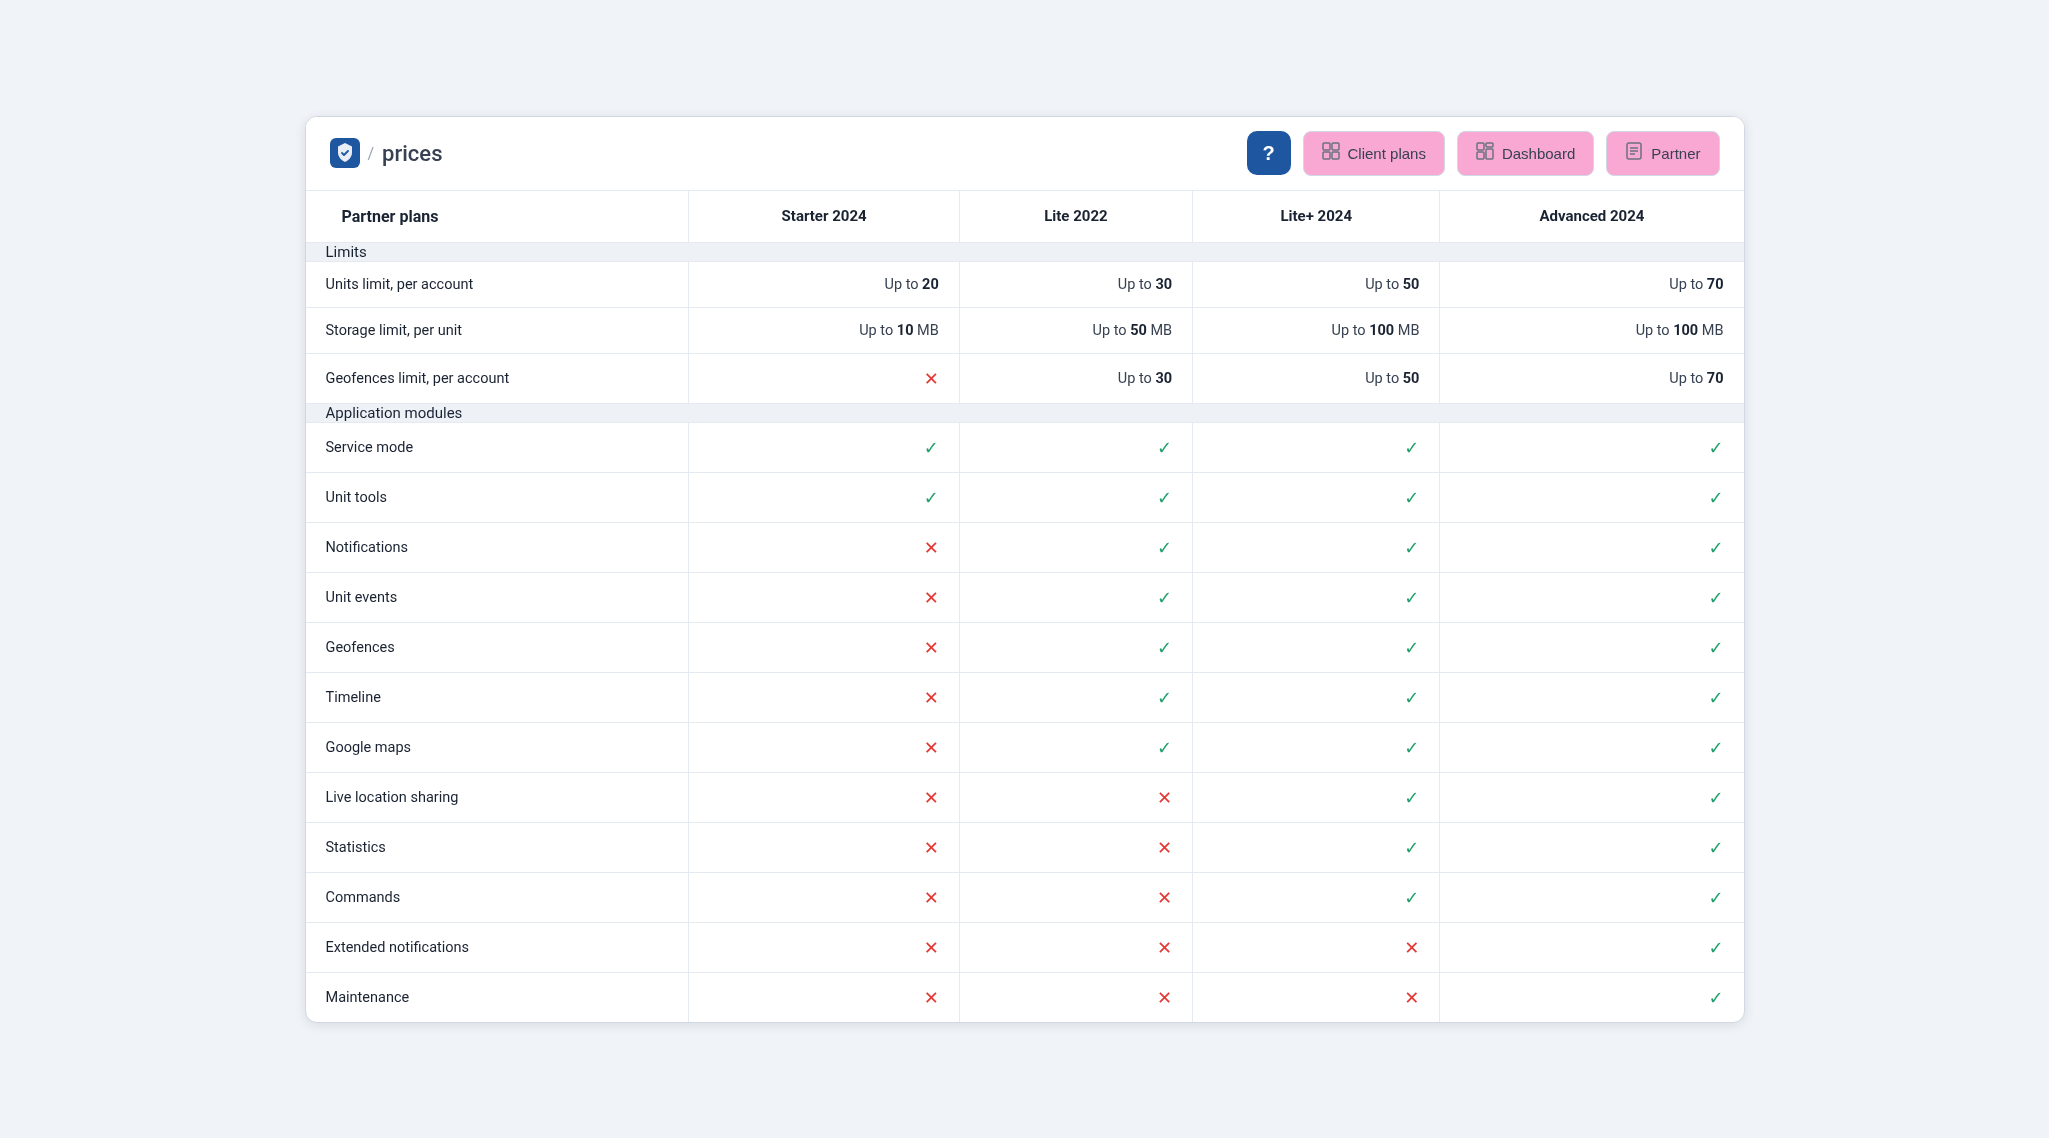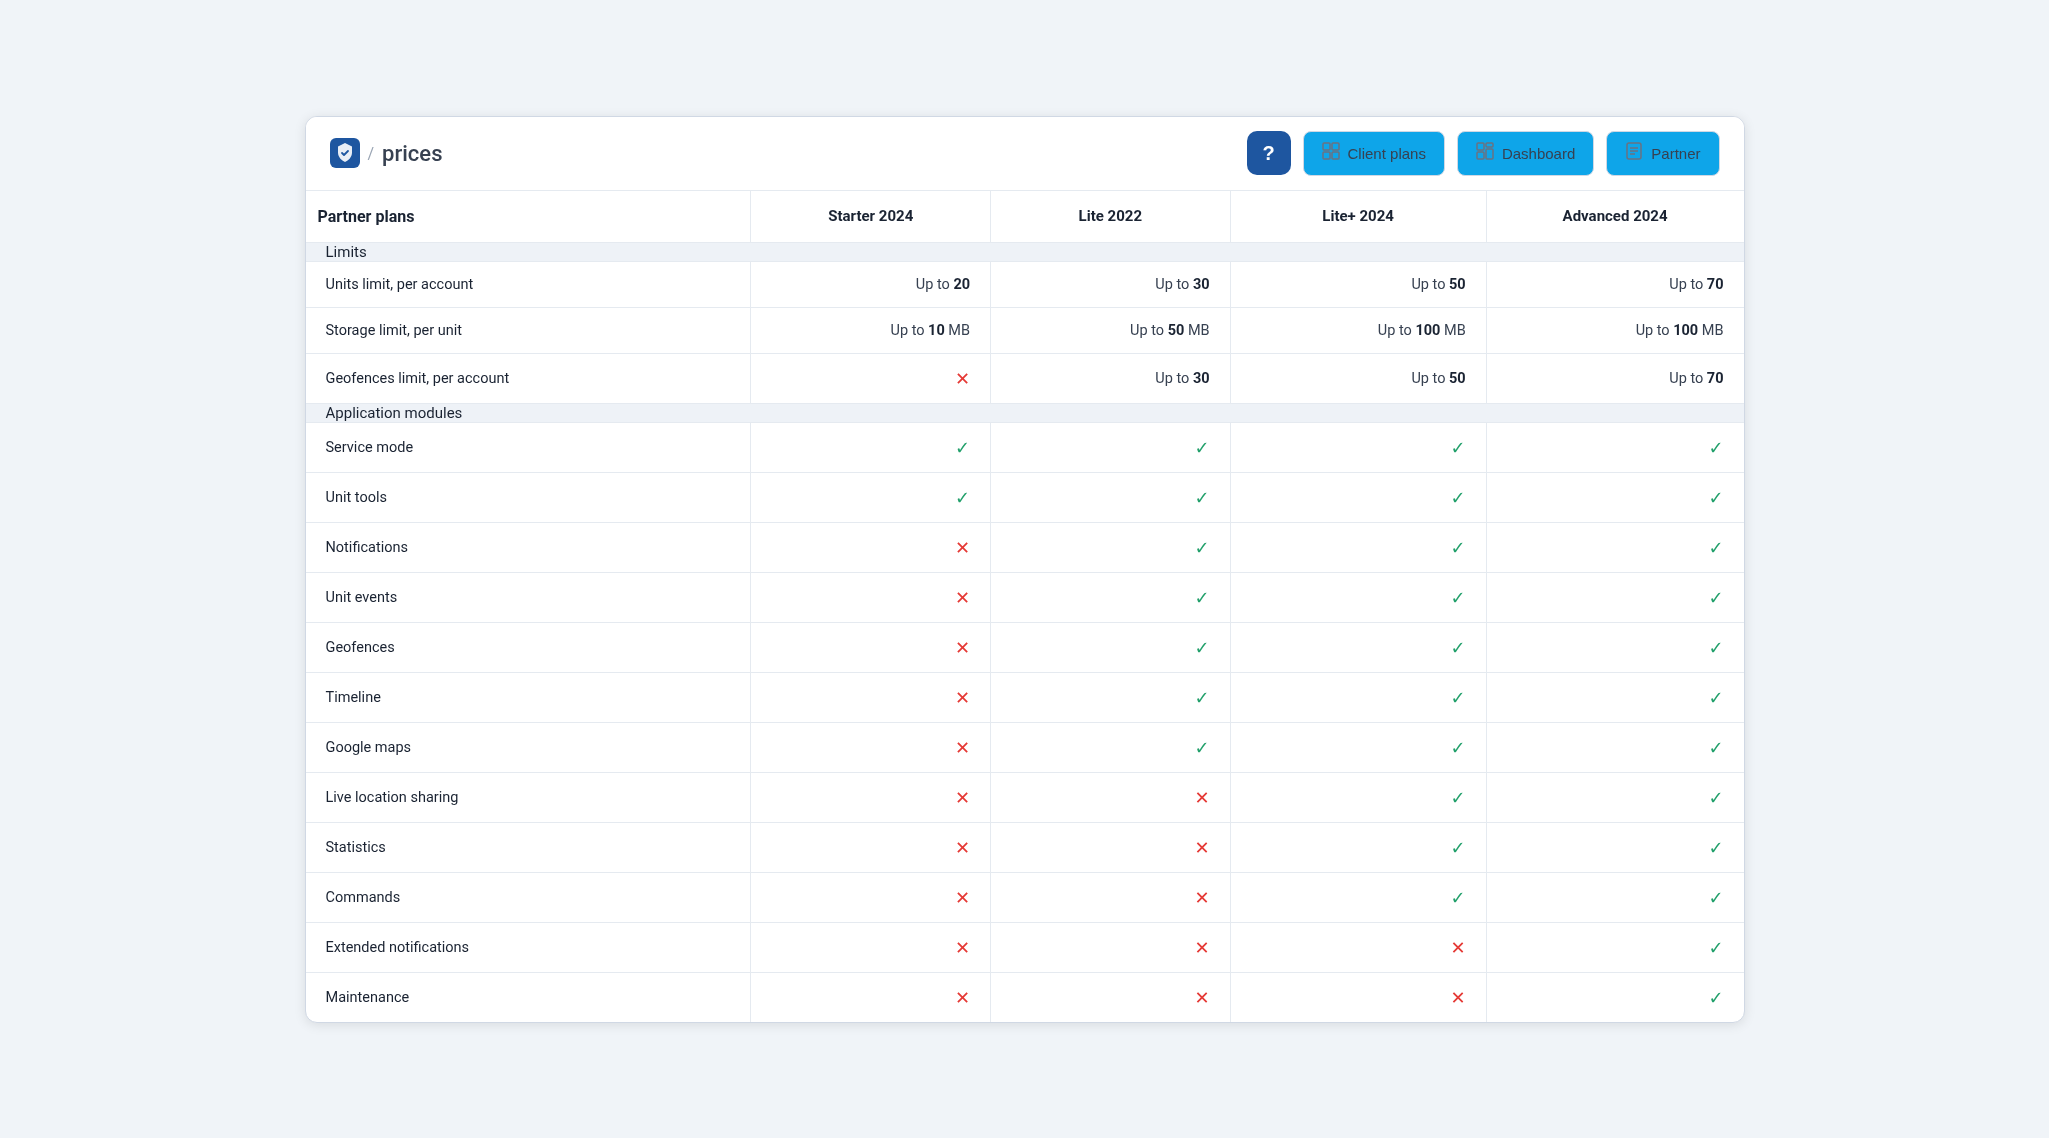--- a/index.html
+++ b/index.html
@@ -77,21 +77,21 @@
       font-weight: bold;
     }
 
     .nav-btn {
       display: flex;
       align-items: center;
       gap: 8px;
       padding: 10px 18px;
       border: 1.5px solid #d0d8e4;
       border-radius: 8px;
-      background: #0ea5e9;
+      background: #f9a8d4;
       cursor: pointer;
       font-size: 15px;
       color: #374151;
       font-weight: 500;
     }
 
     .nav-icon {
       font-size: 17px;
       color: #6b7280;
     }
@@ -102,21 +102,21 @@
       overflow: auto;
     }
 
     table {
       width: 100%;
       border-collapse: collapse;
       font-size: 14.5px;
     }
 
     thead tr th {
-      padding: 16px 12px;
+      padding: 16px 36px;
       text-align: center;
       font-weight: 700;
       font-size: 15px;
       color: #1a2332;
       border-bottom: 1px solid #e5eaf0;
       border-right: 1px solid #e5eaf0;
     }
 
     thead tr th:first-child {
       text-align: left;

